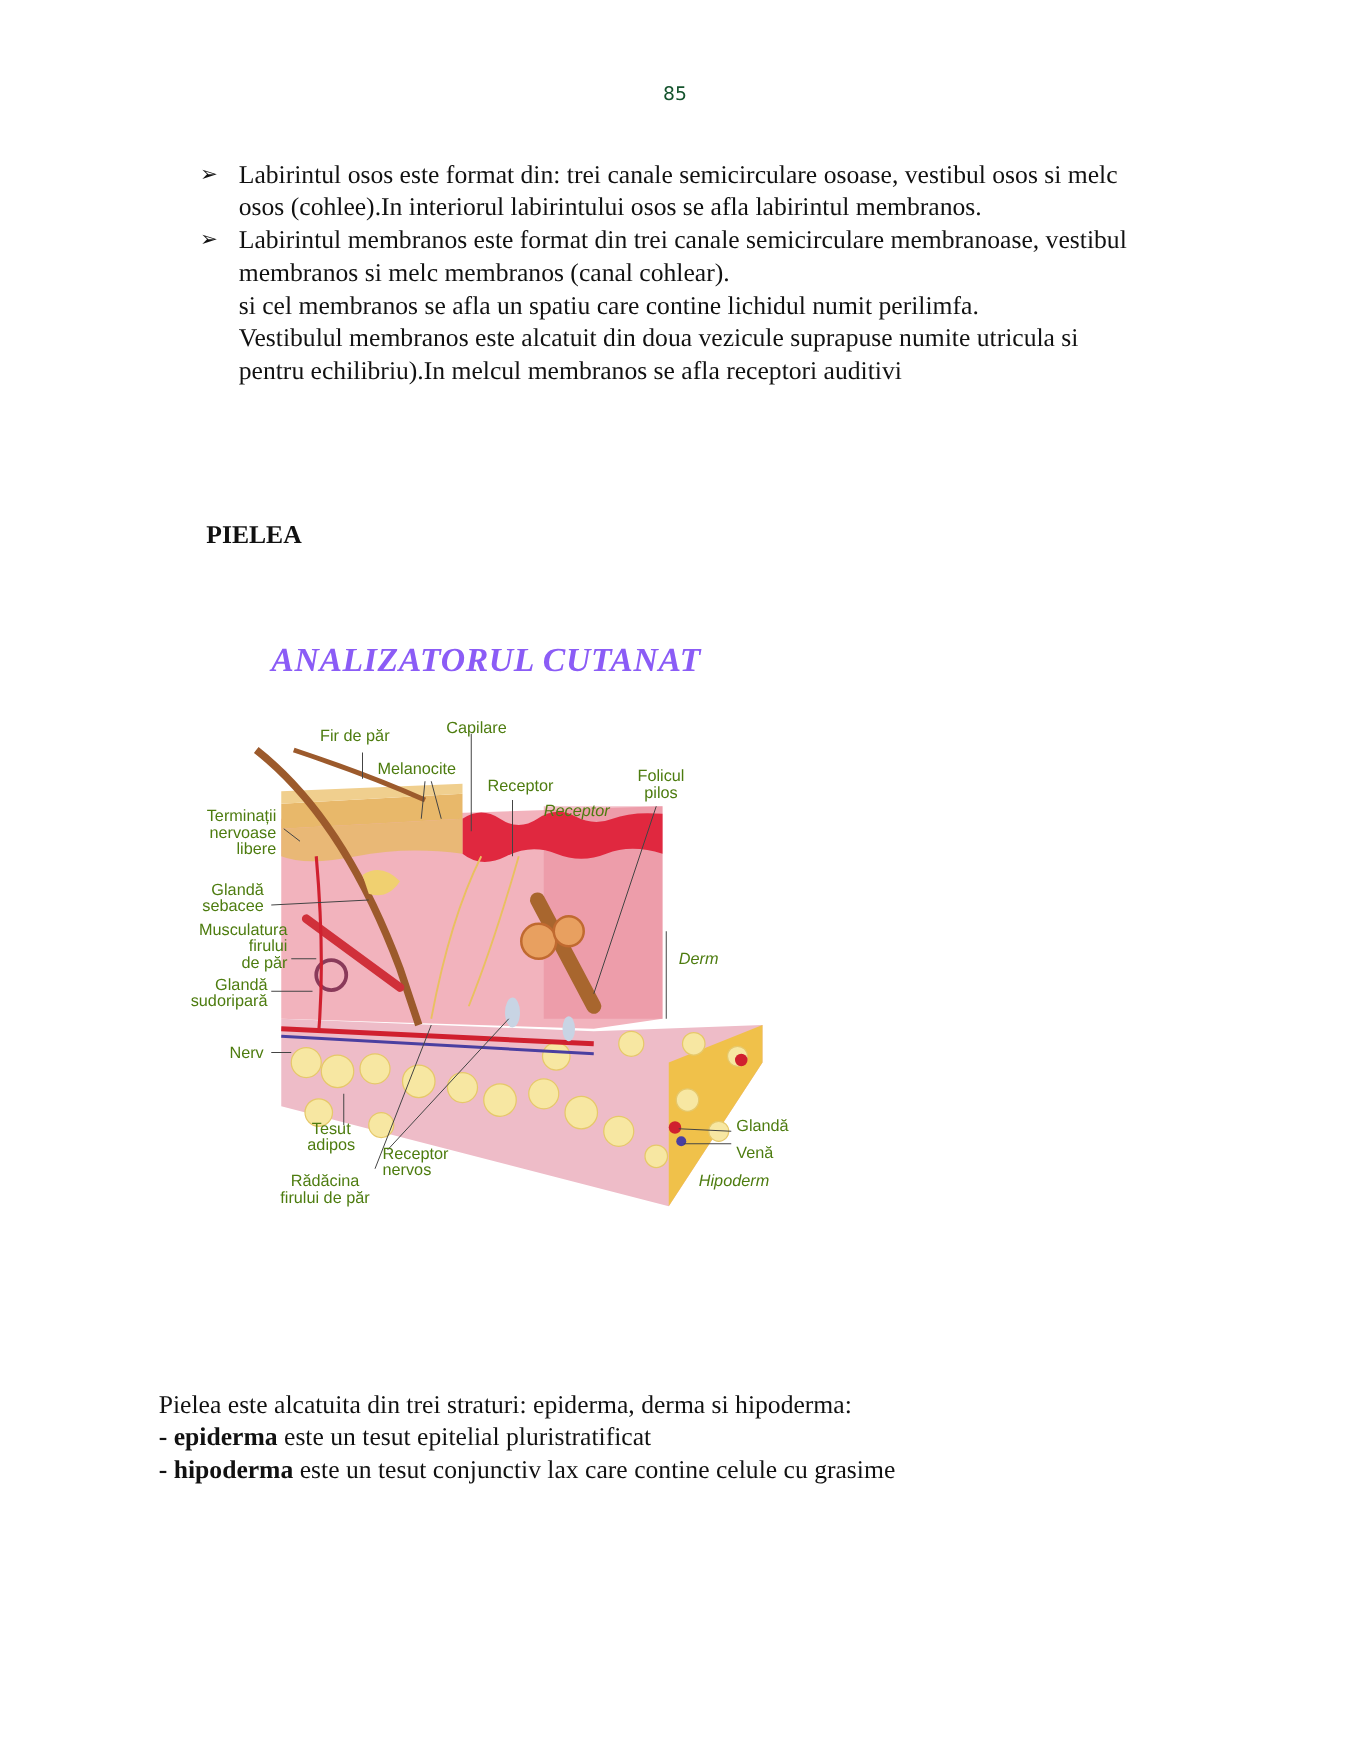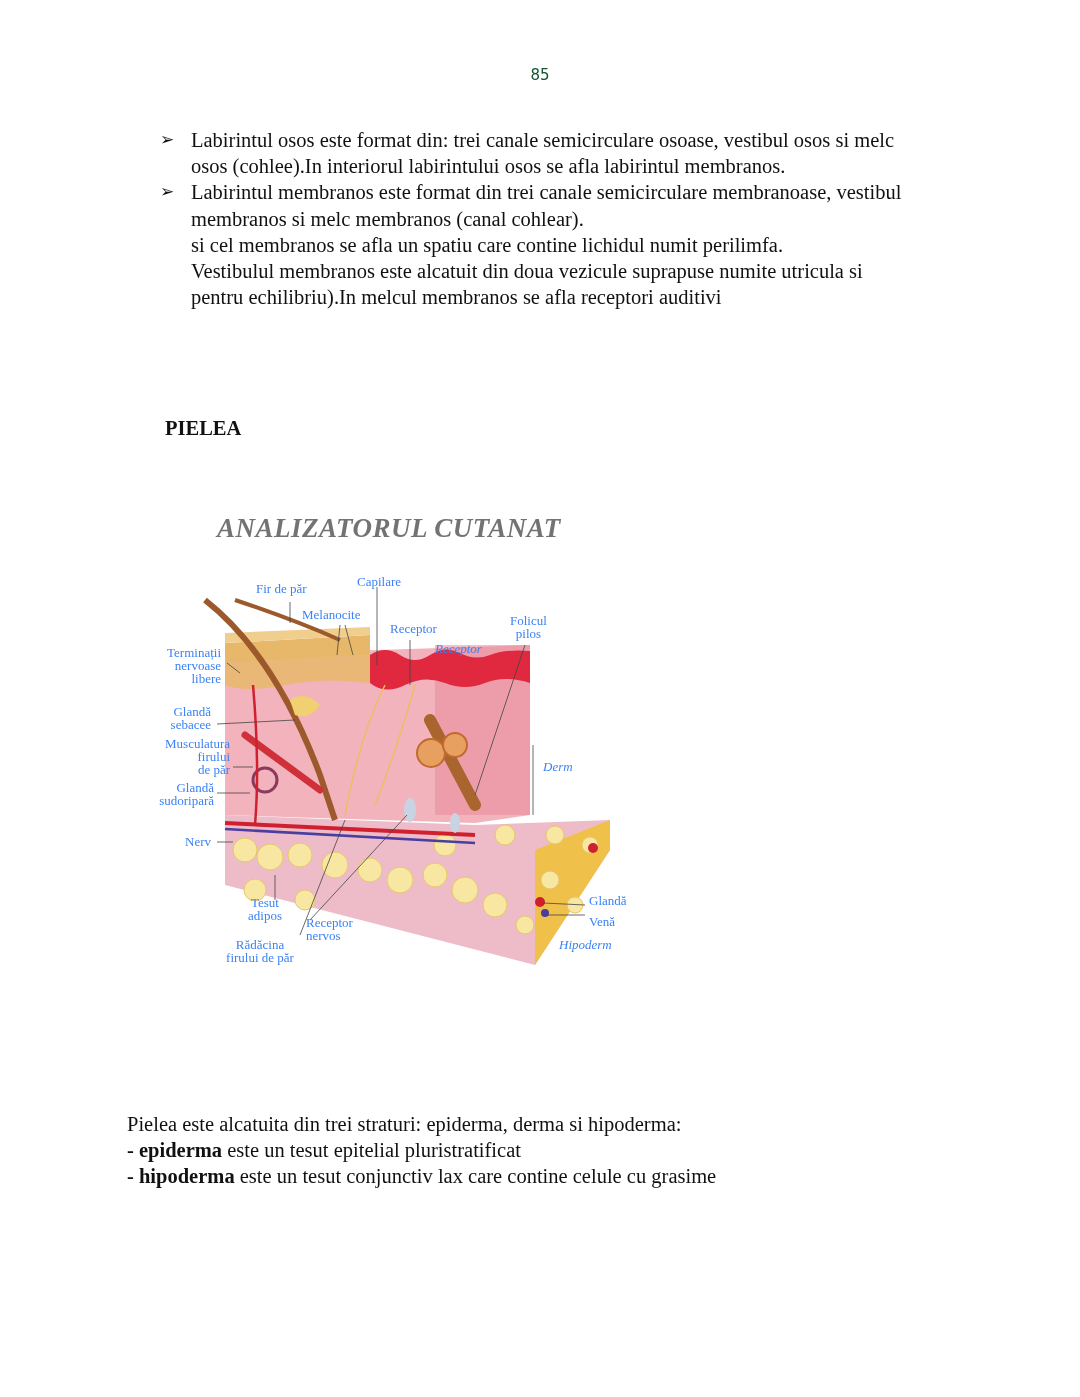--- a/index.html
+++ b/index.html
@@ -7,23 +7,23 @@
          font-family: "Liberation Serif", serif; color: #111; }
   .page-num { position: absolute; top: 66px; left: 0; width: 1080px; text-align: center;
               font-family: "DejaVu Sans", sans-serif; font-size: 15px; color: #14532d; }
   .bullets { position: absolute; top: 127px; left: 160px; width: 820px; font-size: 20.5px; line-height: 26.2px; }
   .bullet { position: relative; padding-left: 31px; }
   .bullet .arrow { position: absolute; left: 0; top: 0; font-size: 17px; }
   .cont { padding-left: 31px; }
   .section-title { position: absolute; top: 417px; left: 127px; font-weight: bold; font-size: 20.5px; margin-left: 38px; }
   .figure { position: absolute; top: 505px; left: 145px; width: 500px; height: 470px; }
   .fig-title { position: absolute; top: 8px; left: 72px; font-family: "Liberation Serif", serif;
-               font-style: italic; font-weight: bold; font-size: 27px; letter-spacing: 0.5px; color: #737373; }
-  .lbl { position: absolute; font-family: Liberation Serif, serif; font-size: 13px; line-height: 13px;
-         color: #3b82f6; text-align: right; white-space: pre; }
+               font-style: italic; font-weight: bold; font-size: 27px; letter-spacing: 0.5px; color: #8b5cf6; }
+  .lbl { position: absolute; font-family: Liberation Sans, sans-serif; font-size: 13px; line-height: 13px;
+         color: #4d7c0f; text-align: right; white-space: pre; }
   .lbl.l { text-align: left; }
   .lbl.c { text-align: center; }
   .lbl.it { font-style: italic; }
   .body-text { position: absolute; top: 1111px; left: 127px; width: 820px; font-size: 20.5px; line-height: 26.2px; }
   .body-text b { font-weight: bold; }
 </style>
 </head>
 <body>
 
 <div class="page-num">85</div>

